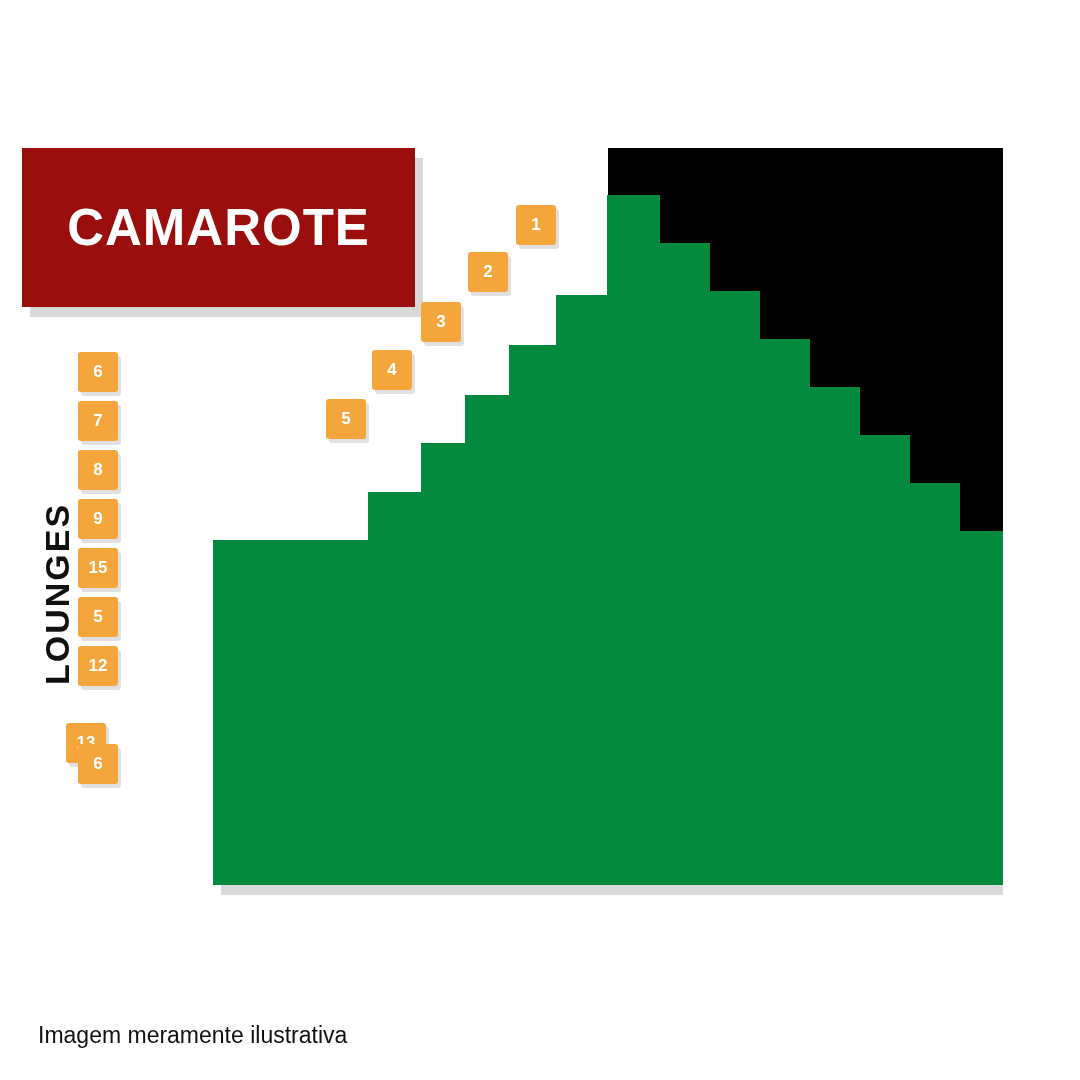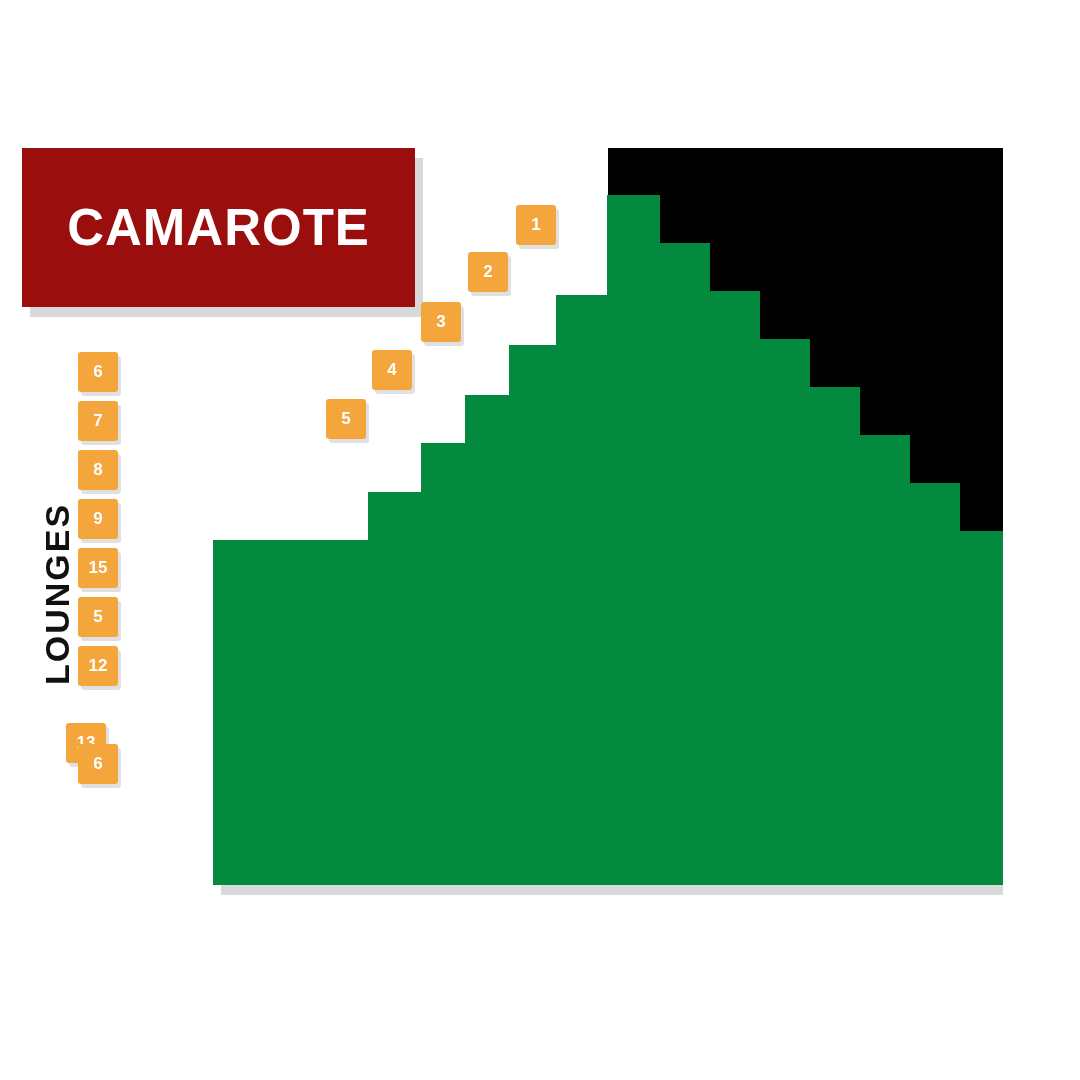--- a/index.html
+++ b/index.html
@@ -68,13 +68,14 @@
       <div class="sq" style="left: 78px; top: 744px;">6</div>
     </div>
   <div>
       <div class="sq" style="left: 516px; top: 205px;">1</div>
       <div class="sq" style="left: 468px; top: 252px;">2</div>
       <div class="sq" style="left: 421px; top: 302px;">3</div>
       <div class="sq" style="left: 372px; top: 350px;">4</div>
       <div class="sq" style="left: 326px; top: 399px;">5</div>
     </div>
 
+  <div class="caption">Imagem meramente ilustrativa</div>
 </div>
 
 </body></html>

